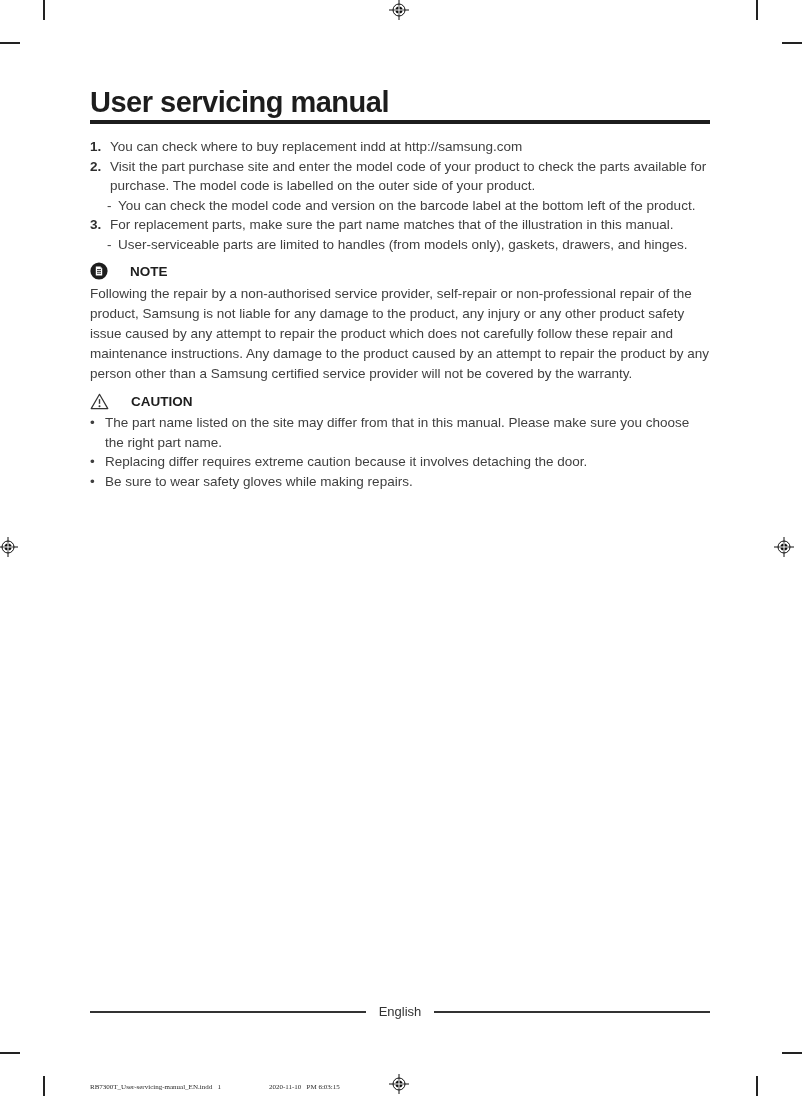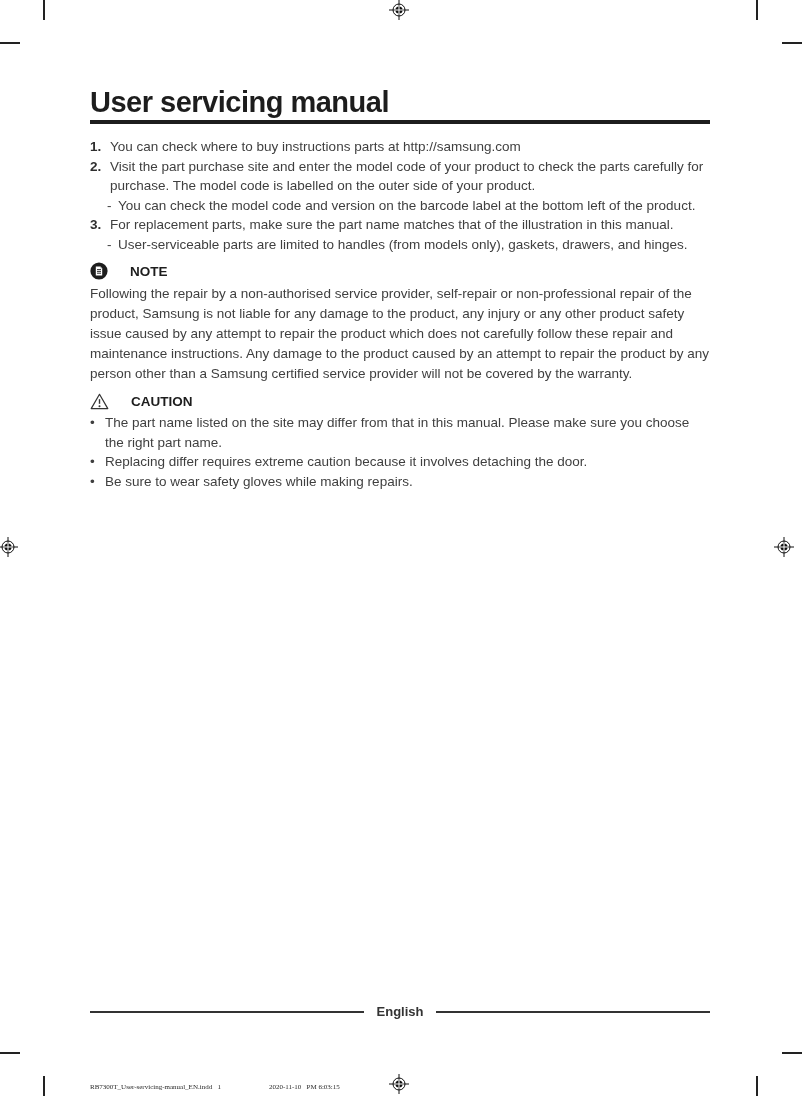--- a/index.html
+++ b/index.html
@@ -73,21 +73,21 @@
   .footer {
     position: absolute;
     left: 90px;
     top: 1004px;
     width: 620px;
     display: flex;
     align-items: center;
     gap: 13px;
   }
   .footer-line { flex: 1; height: 2px; background: #333; }
-  .footer-lang { font-size: 13px; color: #333; line-height: 16px; font-weight: bold; }
+  .footer-lang { font-size: 13px; color: #333; line-height: 16px; }
 
   
   .imprint {
     position: absolute;
     left: 59px;
     top: 1075px;
     font-family: "Liberation Serif", "DejaVu Serif", serif;
     font-size: 7px;
     color: #2a2a2a;
     white-space: pre;
@@ -144,26 +144,26 @@
 
   <div class="content">
 
     <h1 class="doc-title">User servicing manual</h1>
     <div class="title-rule"></div>
 
     <div class="steps">
 
       <div class="step">
         <span class="step-num">1.</span>
-        <div class="step-text">You can check where to buy instructions parts at http://samsung.com</div>
+        <div class="step-text">You can check where to buy replacement indd at http://samsung.com</div>
       </div>
 
       <div class="step">
         <span class="step-num">2.</span>
-        <div class="step-text">Visit the part purchase site and enter the model code of your product to check the parts carefully for purchase. The model code is labelled on the outer side of your product.</div>
+        <div class="step-text">Visit the part purchase site and enter the model code of your product to check the parts available for purchase. The model code is labelled on the outer side of your product.</div>
       </div>
       <div class="substep">
         <span class="substep-dash">-</span>
         <div class="substep-text">You can check the model code and version on the barcode label at the bottom left of the product.</div>
       </div>
 
       <div class="step">
         <span class="step-num">3.</span>
         <div class="step-text">For replacement parts, make sure the part name matches that of the illustration in this manual.</div>
       </div>

